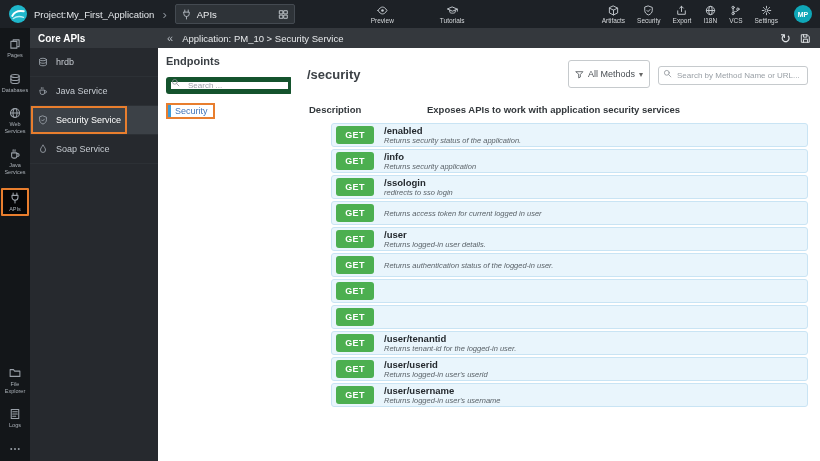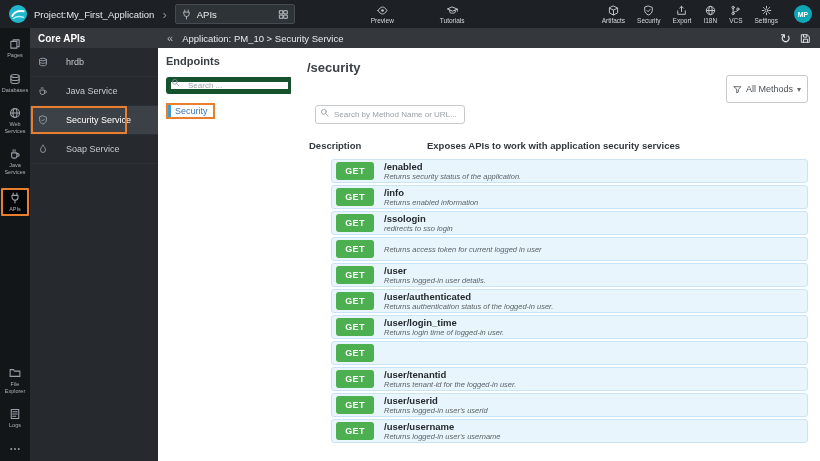--- a/index.html
+++ b/index.html
@@ -33,21 +33,21 @@
   .rail-item { display:flex; flex-direction:column; align-items:center; gap:2px; color:#9aa1a9;
                width:28px; padding:2px 0; cursor:pointer; }
   .rail-item .rlbl { font-size:5.5px; line-height:1.2; text-align:center; color:#aab0b7; }
   .rail-item.active { border:2px solid #e87e2e; background:#060708; border-radius:1px; }
   .rail-spacer { flex:1; }
 
   
   .coreapis { position:absolute; top:28px; left:30px; width:128px; bottom:0; background:#26292e; }
   .ca-header { height:20px; background:#34383d; color:#fff; font-size:10px; font-weight:bold;
                display:flex; align-items:center; padding:0 8px; }
-  .ca-item { height:21px; display:flex; align-items:center; gap:18px; padding:14px 8px;
+  .ca-item { height:21px; display:flex; align-items:center; gap:8px; padding:14px 8px;
              color:#c6cbd1; font-size:9px; border-bottom:1px solid #2c3035; cursor:pointer; position:relative;text-align:center; }
   .ca-item .ca-ic { color:#9aa1a9; }
   .ca-item.active { background:#3c4147; color:#fff; }
   .annot { position:absolute; left:1px; top:0; bottom:0; width:96px; border:2px solid #e87e2e; pointer-events:none; }
 
   
   .appbar { position:absolute; top:28px; left:158px; right:0; height:20px; background:#34383d;
             display:flex; align-items:center; color:#e7e9eb; font-size:9.5px; padding:0 9px; gap:9px; }
   .collapse { color:#b4bac0; font-size:11px; cursor:pointer; }
   .appbar-spacer { flex:1; }
@@ -63,21 +63,21 @@
                      font-size:8px; padding:0 4px 0 17px; color:#555; font-family:"Liberation Sans",sans-serif; }
   .ep-search-icon { position:absolute; left:5px; top:4px; color:#8b9096; }
   .ep-item { margin-top:9px; display:inline-flex; align-items:stretch; height:16px;
              border:2px solid #e87e2e; padding-right:5px; cursor:pointer; background:#fff; }
   .ep-bar { width:3px; background:#3d9bd6; }
   .ep-lbl { font-size:9px; color:#3f74b8; padding-left:4px; align-self:center; }
 
   
   .content { position:absolute; top:48px; left:291px; right:0; bottom:0; background:#fff;
              padding:12px 12px 0 16px; }
-  .content-header { display:flex; align-items:flex-start;flex-direction:column; }
+  .content-header { display:flex; align-items:center; }
   .page-title { font-size:13px; font-weight:bold; color:#3c4146; }
   .methods-select { margin-left:auto; display:flex; align-items:center; gap:4px; height:28px;
                     border:1px solid #c6cacd; border-radius:3px; padding:0 6px; font-size:9px;
                     color:#4a4f54; cursor:pointer; background:#fff; }
   .methods-select .caret { font-size:8px; color:#666; }
   .api-search { position:relative; margin-left:8px; width:150px; }
   .api-search input { width:100%; height:19px; border:1px solid #c6cacd; border-radius:3px;
                       font-size:8px; padding:0 5px 0 18px; color:#555; font-family:"Liberation Sans",sans-serif; }
   .api-search-icon { position:absolute; left:5px; top:5px; color:#8b9096; }
   ::placeholder { color:#9aa0a6; opacity:1; }
@@ -398,21 +398,21 @@
       <span class="get-badge">GET</span>
       <span class="row-text">
         <span class="row-path">/enabled</span>
         <span class="row-desc">Returns security status of the application.</span>
       </span>
     </div>
     <div class="api-row">
       <span class="get-badge">GET</span>
       <span class="row-text">
         <span class="row-path">/info</span>
-        <span class="row-desc">Returns enabled information</span>
+        <span class="row-desc">Returns security application</span>
       </span>
     </div>
     <div class="api-row">
       <span class="get-badge">GET</span>
       <span class="row-text">
         <span class="row-path">/ssologin</span>
         <span class="row-desc">redirects to sso login</span>
       </span>
     </div>
     <div class="api-row">
@@ -424,30 +424,25 @@
     <div class="api-row">
       <span class="get-badge">GET</span>
       <span class="row-text">
         <span class="row-path">/user</span>
         <span class="row-desc">Returns logged-in user details.</span>
       </span>
     </div>
     <div class="api-row">
       <span class="get-badge">GET</span>
       <span class="row-text">
-        <span class="row-path">/user/authenticated</span>
         <span class="row-desc">Returns authentication status of the logged-in user.</span>
       </span>
     </div>
     <div class="api-row">
       <span class="get-badge">GET</span>
-      <span class="row-text">
-        <span class="row-path">/user/login_time</span>
-        <span class="row-desc">Returns login time of logged-in user.</span>
-      </span>
     </div>
     <div class="api-row">
       <span class="get-badge">GET</span>
     </div>
     <div class="api-row">
       <span class="get-badge">GET</span>
       <span class="row-text">
         <span class="row-path">/user/tenantid</span>
         <span class="row-desc">Returns tenant-id for the logged-in user.</span>
       </span>

